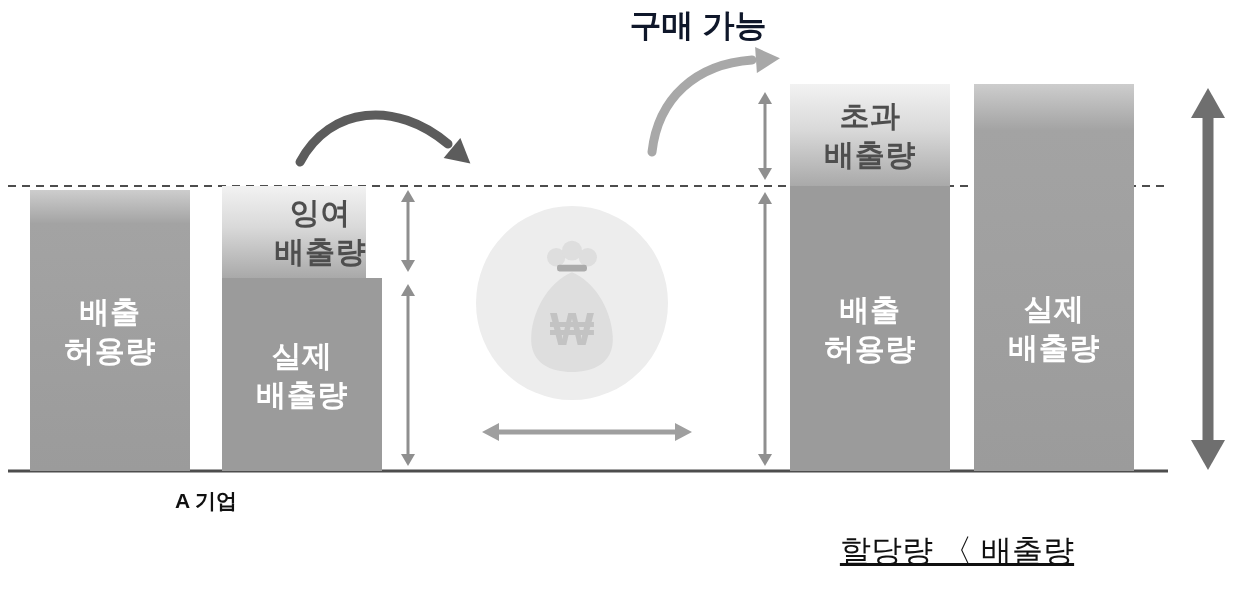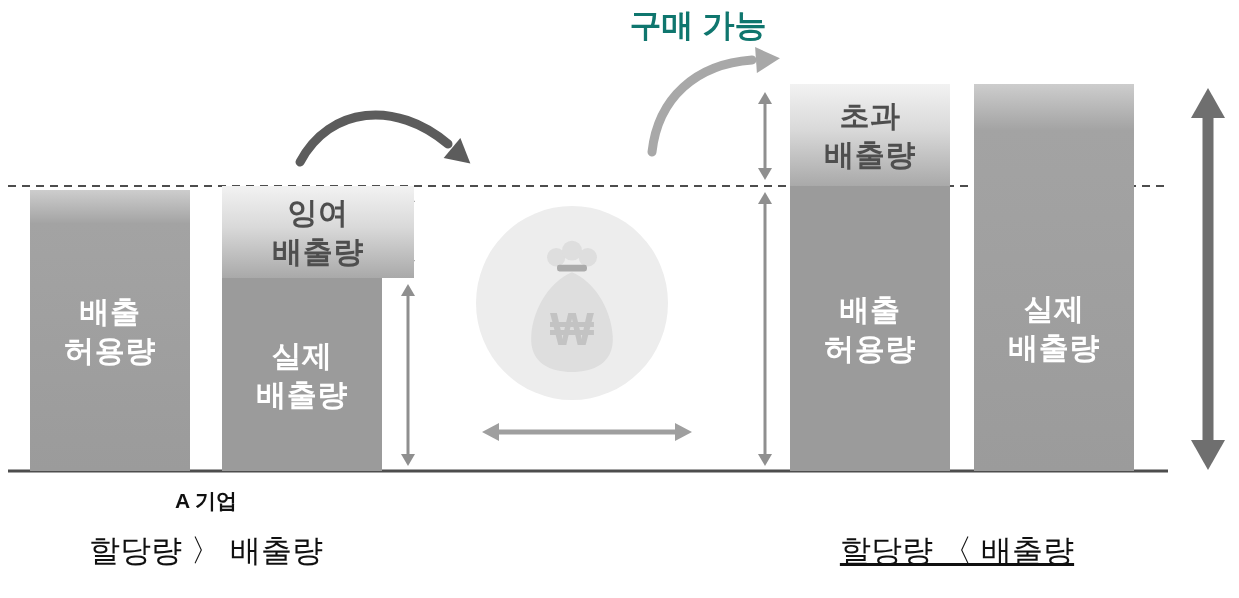--- a/index.html
+++ b/index.html
@@ -10,21 +10,21 @@
 
   .bar { position:absolute; display:flex; align-items:center; justify-content:center; text-align:center; }
   .bar-label { font-weight:700; font-size:30px; line-height:1.3; white-space:pre-line; letter-spacing:0.5px; }
   .txt-white { color:#ffffff; }
   .txt-dark  { color:#4e4e4e; }
 
   .gray-grad  { background:linear-gradient(180deg,#cdcdcd 0%,#a3a3a3 12%,#9b9b9b 100%); }
   .gray-flat  { background:#9b9b9b; }
   .light-grad { background:linear-gradient(180deg,#f2f2f2 0%,#d9d9d9 45%,#a9a9a9 100%); }
 
-  .top-label { position:absolute; font-size:32px; font-weight:600; color:#0f766e; text-align:center; }
+  .top-label { position:absolute; font-size:32px; font-weight:600; color:#0f172a; text-align:center; }
   .cap-name  { position:absolute; font-size:21px; font-weight:700; color:#101010; text-align:center; }
   .cap-sub   { position:absolute; font-size:31px; font-weight:400; color:#101010; text-align:center; }
 
   .money-circle { position:absolute; left:476px; top:206px; width:192px; height:194px;
                   border-radius:50%; background:#ededed;
                   display:flex; align-items:center; justify-content:center; }
   .money-circle svg { width:158px; height:158px; }
 </style>
 </head>
 <body>
@@ -84,21 +84,21 @@
       <polygon points="499,423 499,441 482,432" fill="#9f9f9f"></polygon>
       <polygon points="675,423 675,441 692,432" fill="#9f9f9f"></polygon>
     </g>
   </svg>
 
   <div class="bar gray-grad" style="left:30px; top:190px; width:160px; height:281px;">
     <span class="bar-label txt-white">배출
 허용량</span>
   </div>
 
-  <div class="bar light-grad" style="left:222px; top:186px; width:192px; height:92px;">
+  <div class="bar light-grad" style="left:222px; top:186px; width:144px; height:92px;justify-content:flex-end;">
     <span class="bar-label txt-dark">잉여
 배출량</span>
   </div>
   <div class="bar gray-flat" style="left:222px; top:278px; width:160px; height:193px;">
     <span class="bar-label txt-white">실제
 배출량</span>
   </div>
 
   <div class="bar light-grad" style="left:790px; top:84px; width:160px; height:102px;text-align:center;">
     <span class="bar-label txt-dark">초과
@@ -121,17 +121,16 @@
       <circle cx="114" cy="40" r="11" fill="#dedede"></circle>
       <rect x="77" y="49" width="36" height="8" rx="3" fill="#ababab"></rect>
       <path d="M95,58 C70,68 48,100 46,135 C44,168 70,178 95,178 C120,178 146,168 144,135 C142,100 120,68 95,58 Z" fill="#dedede"></path>
       <text x="95" y="145" text-anchor="middle" font-size="56" font-weight="700" fill="#c3c3c3">₩</text>
     </svg>
   </div>
 
   <div class="top-label" style="left:588px; top:4px; width:220px;">구매 가능</div>
 
   <div class="cap-name" style="left:30px; top:487px; width:352px;">A 기업</div>
-  <div class="cap-sub" style="left:30px; top:530px; width:352px;">할당량 〉 배출량</div>
 
   <div class="cap-sub" style="left:780px; top:530px; width:354px;text-decoration:underline;">할당량 〈 배출량</div>
 
 </div>
 
 </body></html>

